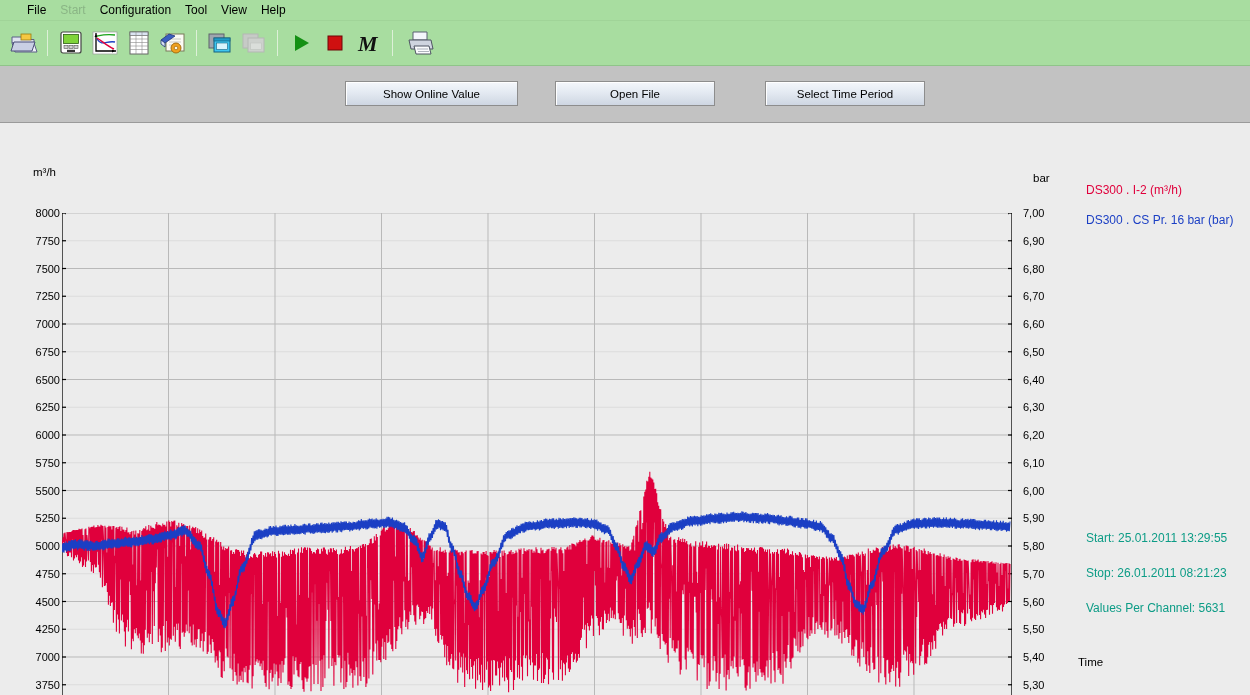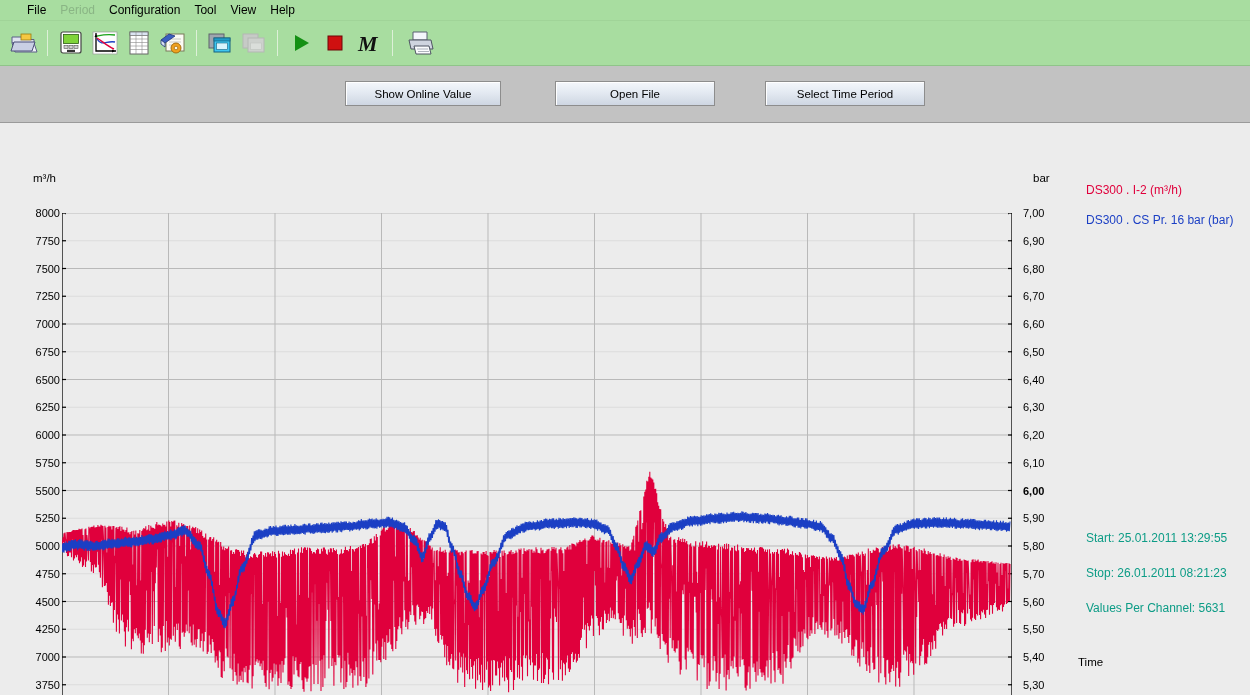--- a/index.html
+++ b/index.html
@@ -55,30 +55,30 @@
   }
   .act-btn {
     position: absolute; top: 15px; height: 25px;
     background: linear-gradient(to bottom, #f4f7fb 0%, #e4eaf2 45%, #ced6e2 100%);
     border: 1px solid #8d8d8d;
     box-shadow: inset 1px 1px 0 #ffffff;
     font-size: 11.5px; color: #000;
     font-family: "Liberation Sans", sans-serif;
     cursor: default;
   }
-  #btn-online { left: 345px; width: 156px; }
+  #btn-online { left: 345px; width: 173px; }
   #btn-openfile { left: 555px; width: 160px; }
   #btn-timeperiod { left: 765px; width: 160px; }
 
   
   .chartwrap {
     position: absolute; left: 0; top: 123px; width: 1250px; height: 572px;
     background: #ececec;
   }
-  .unit-left  { position: absolute; left: 33px; top: 49px; font-size: 11.5px; color: #000; }
+  .unit-left  { position: absolute; left: 33px; top: 43px; font-size: 11.5px; color: #000; }
   .unit-right { position: absolute; left: 1033px; top: 49px; font-size: 11.5px; color: #000; }
   .time-label { position: absolute; left: 1078px; top: 533px; font-size: 11.5px; color: #000; }
 
   .plot {
     position: absolute; left: 62px; top: 90px;
     width: 950px; height: 555px;
   }
   svg.plotsvg { display: block; }
 
   
@@ -98,21 +98,21 @@
   .info { position: absolute; left: 1086px; top: 408px; }
   .info-row { font-size: 12px; color: #0c9c86; line-height: 14px; margin-bottom: 21px; white-space: nowrap; }
 </style>
 </head>
 <body>
 
 <div id="app">
 
   <div class="menubar" id="menubar">
       <div class="menu-item">File</div>
-      <div class="menu-item disabled">Period</div>
+      <div class="menu-item disabled">Start</div>
       <div class="menu-item">Configuration</div>
       <div class="menu-item">Tool</div>
       <div class="menu-item">View</div>
       <div class="menu-item">Help</div>
     </div>
 
   <div class="toolbar">
 
     <div class="tb-btn" title="Open">
       <svg width="28" height="26" viewBox="0 0 28 26">
@@ -263,21 +263,21 @@
         <div class="ytick ytick-r" style="top: 85px;">7,00</div>
         <div class="ytick ytick-r" style="top: 112.75px;">6,90</div>
         <div class="ytick ytick-r" style="top: 140.5px;">6,80</div>
         <div class="ytick ytick-r" style="top: 168.25px;">6,70</div>
         <div class="ytick ytick-r" style="top: 196px;">6,60</div>
         <div class="ytick ytick-r" style="top: 223.75px;">6,50</div>
         <div class="ytick ytick-r" style="top: 251.5px;">6,40</div>
         <div class="ytick ytick-r" style="top: 279.25px;">6,30</div>
         <div class="ytick ytick-r" style="top: 307px;">6,20</div>
         <div class="ytick ytick-r" style="top: 334.75px;">6,10</div>
-        <div class="ytick ytick-r" style="top: 362.5px; font-weight: bold;">6,00</div>
+        <div class="ytick ytick-r" style="top: 362.5px;">6,00</div>
         <div class="ytick ytick-r" style="top: 390.25px;">5,90</div>
         <div class="ytick ytick-r" style="top: 418px;">5,80</div>
         <div class="ytick ytick-r" style="top: 445.75px;">5,70</div>
         <div class="ytick ytick-r" style="top: 473.5px;">5,60</div>
         <div class="ytick ytick-r" style="top: 501.25px;">5,50</div>
         <div class="ytick ytick-r" style="top: 529px;">5,40</div>
         <div class="ytick ytick-r" style="top: 556.75px;">5,30</div>
       </div>
     <div id="xlabels"></div>
 

